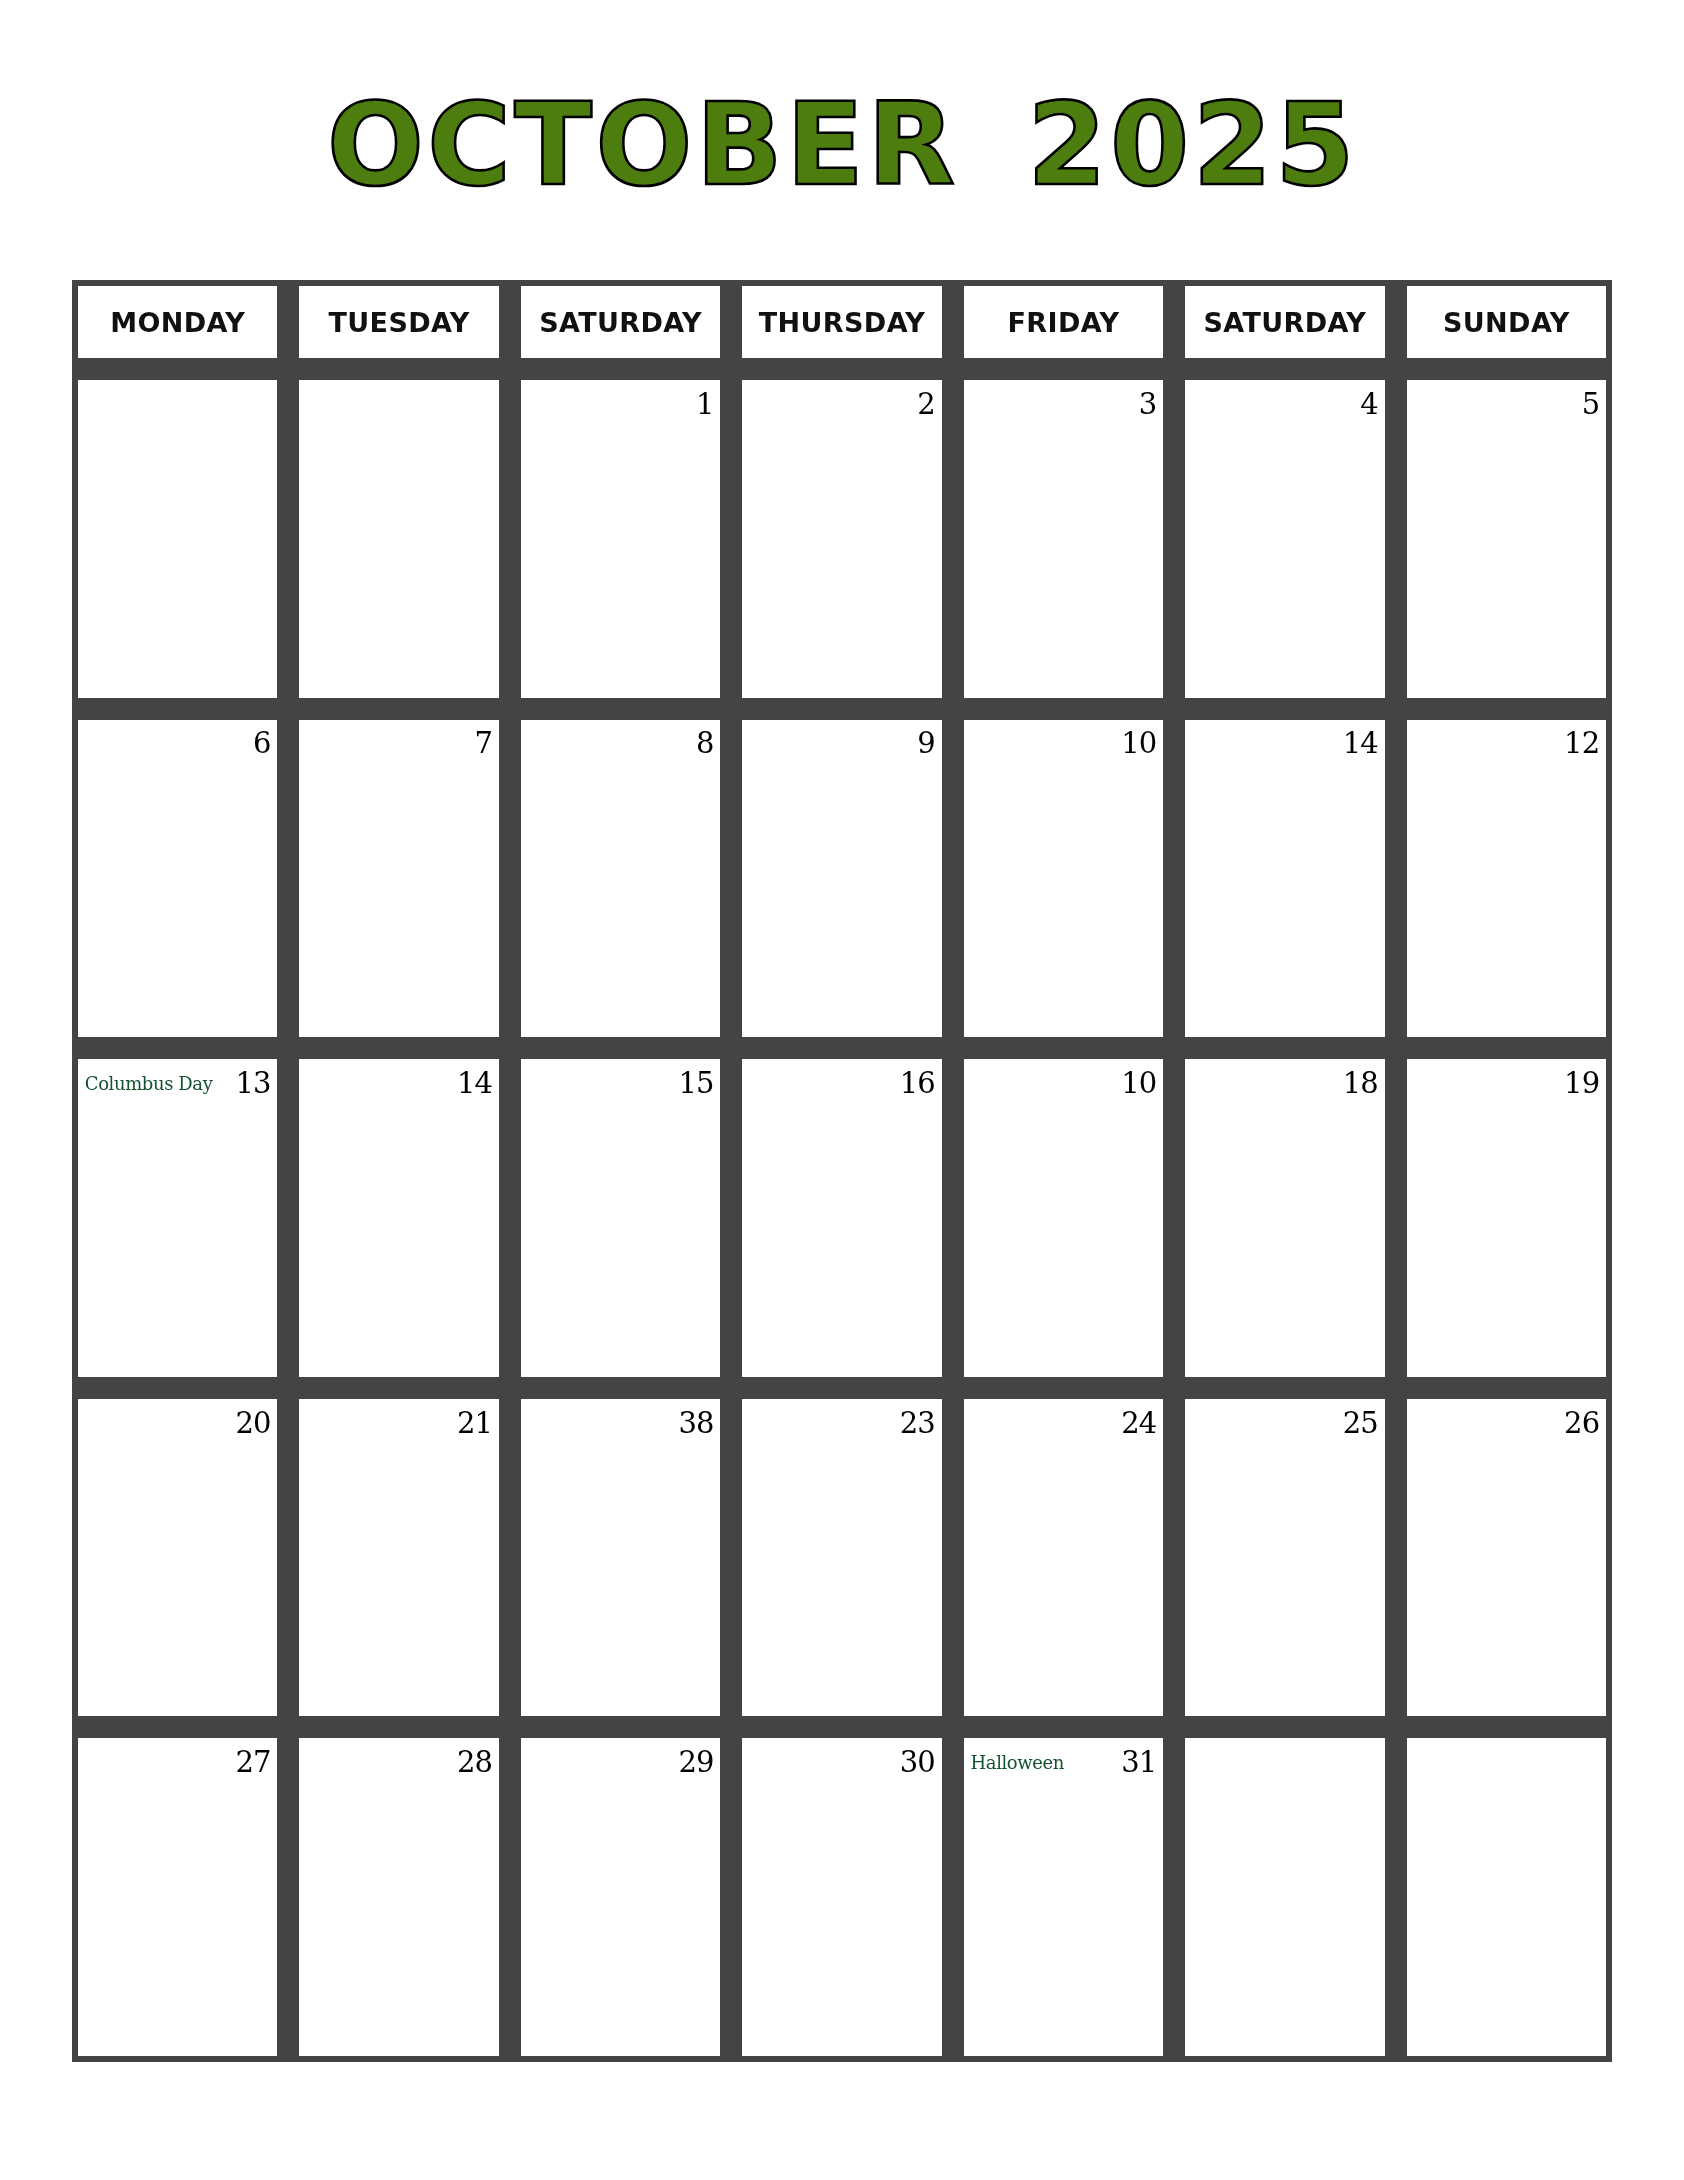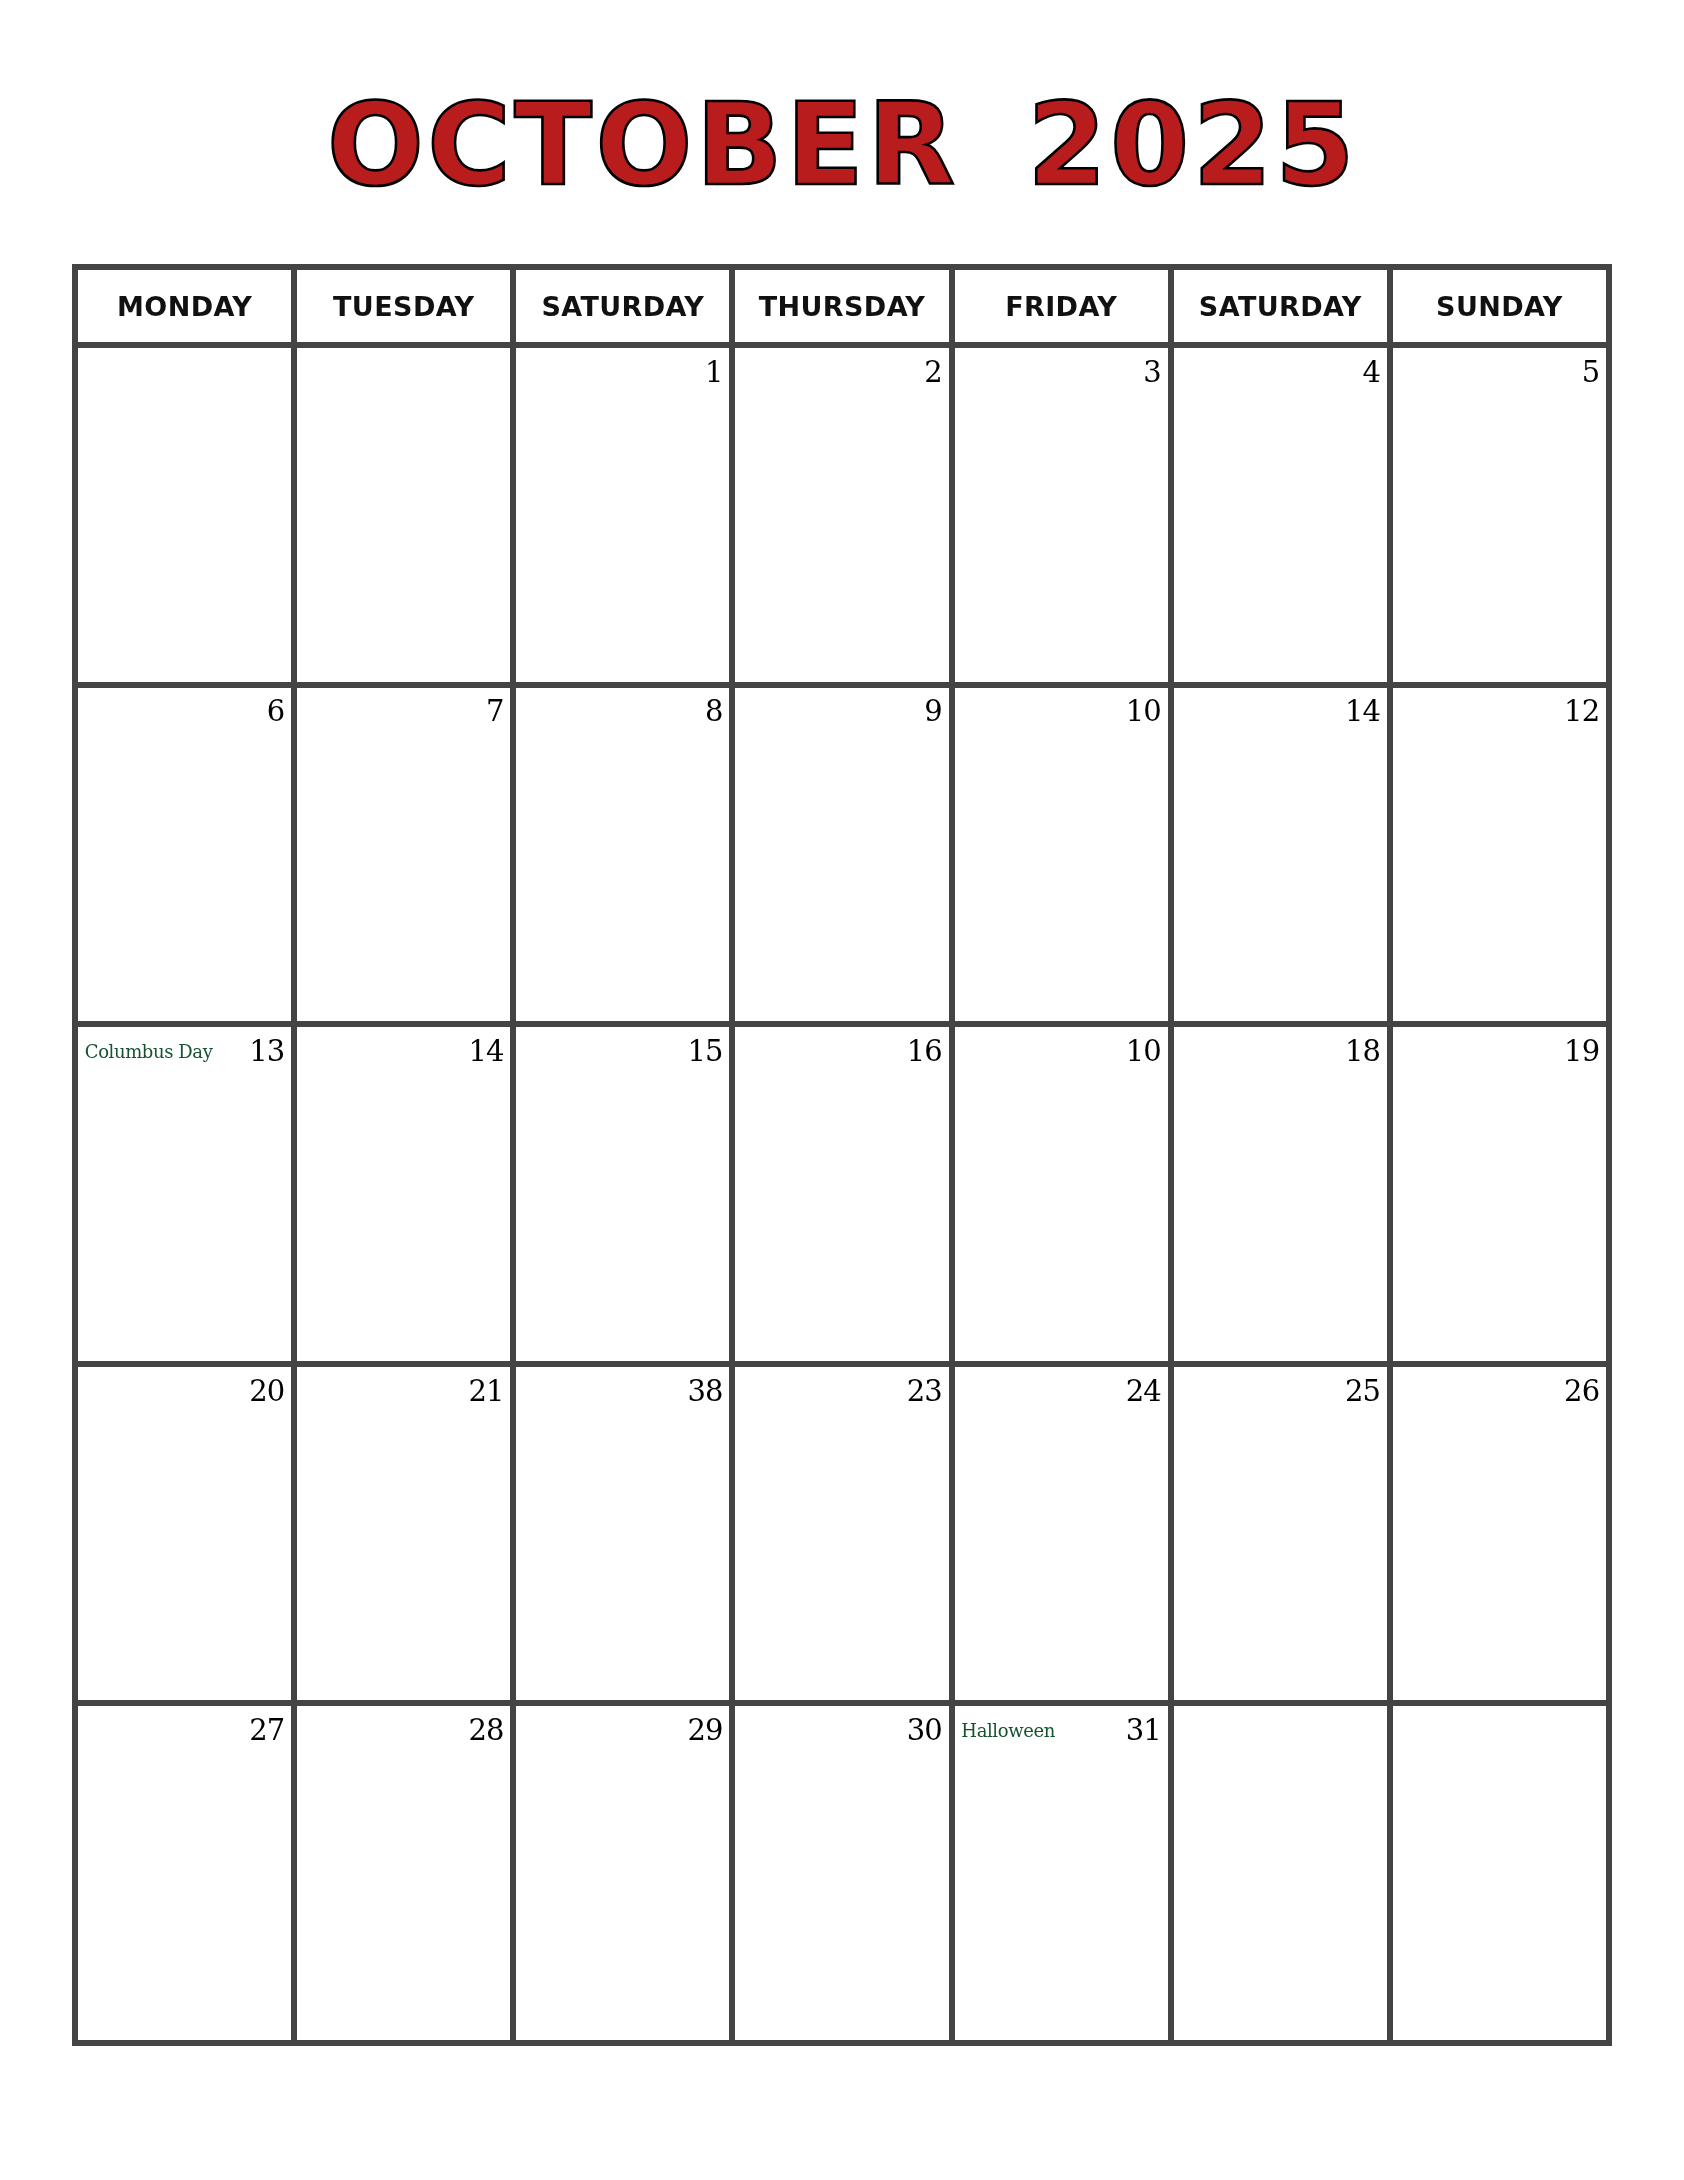--- a/index.html
+++ b/index.html
@@ -20,36 +20,36 @@
       left: 0;
       top: 81px;
       width: 1685px;
       text-align: center;
       font-family: "DejaVu Sans", sans-serif;
       font-weight: 900;
       font-size: 114px;
       line-height: 128px;
       letter-spacing: 3.4px;
       word-spacing: 25.6px;
-      color: #b91c1c;
+      color: #4d7c0f;
       -webkit-text-stroke: 2.6px #000;
     }
     .grid {
       position: absolute;
       left: 72px;
-      top: 264px;
+      top: 280px;
       width: 1540px;
       height: 1782px;
       box-sizing: border-box;
       border: 6px solid #444444;
       display: grid;
       grid-template-columns: repeat(7, 1fr);
       grid-template-rows: 72px repeat(5, 1fr);
       background: #444444;
-      gap: 6px;
+      gap: 22px;
     }
     .head-cell {
       background: #fff;
       display: flex;
       align-items: center;
       justify-content: center;
       font-family: "DejaVu Sans", sans-serif;
       font-weight: bold;
       font-size: 27px;
       letter-spacing: 0.4px;

